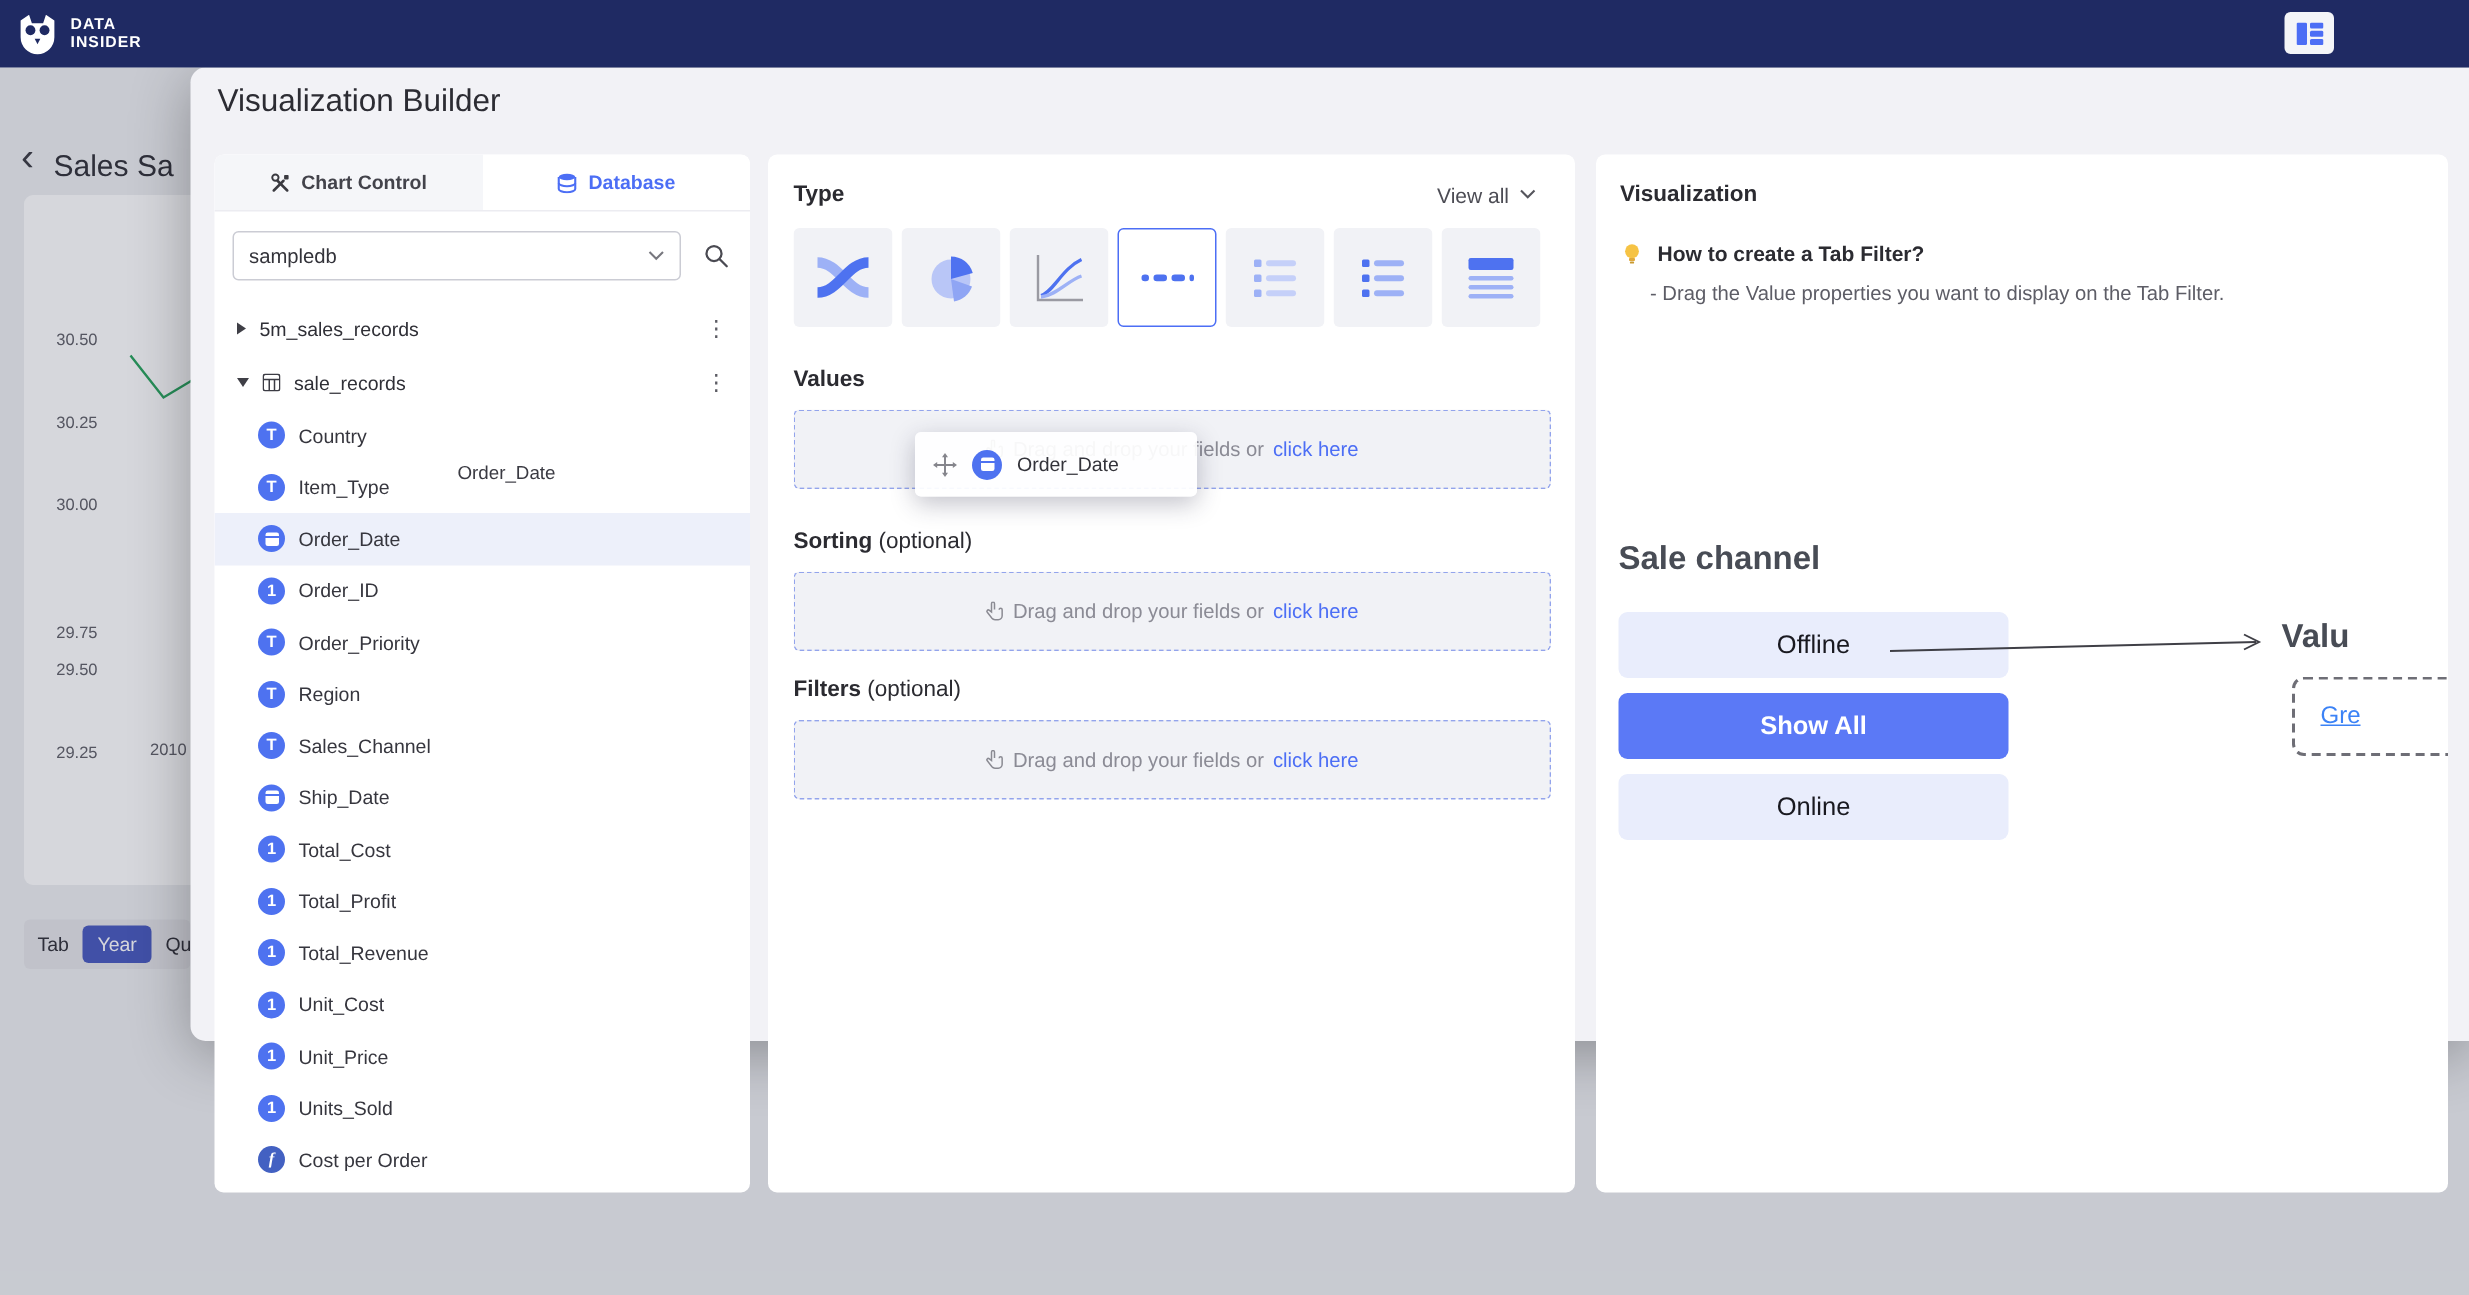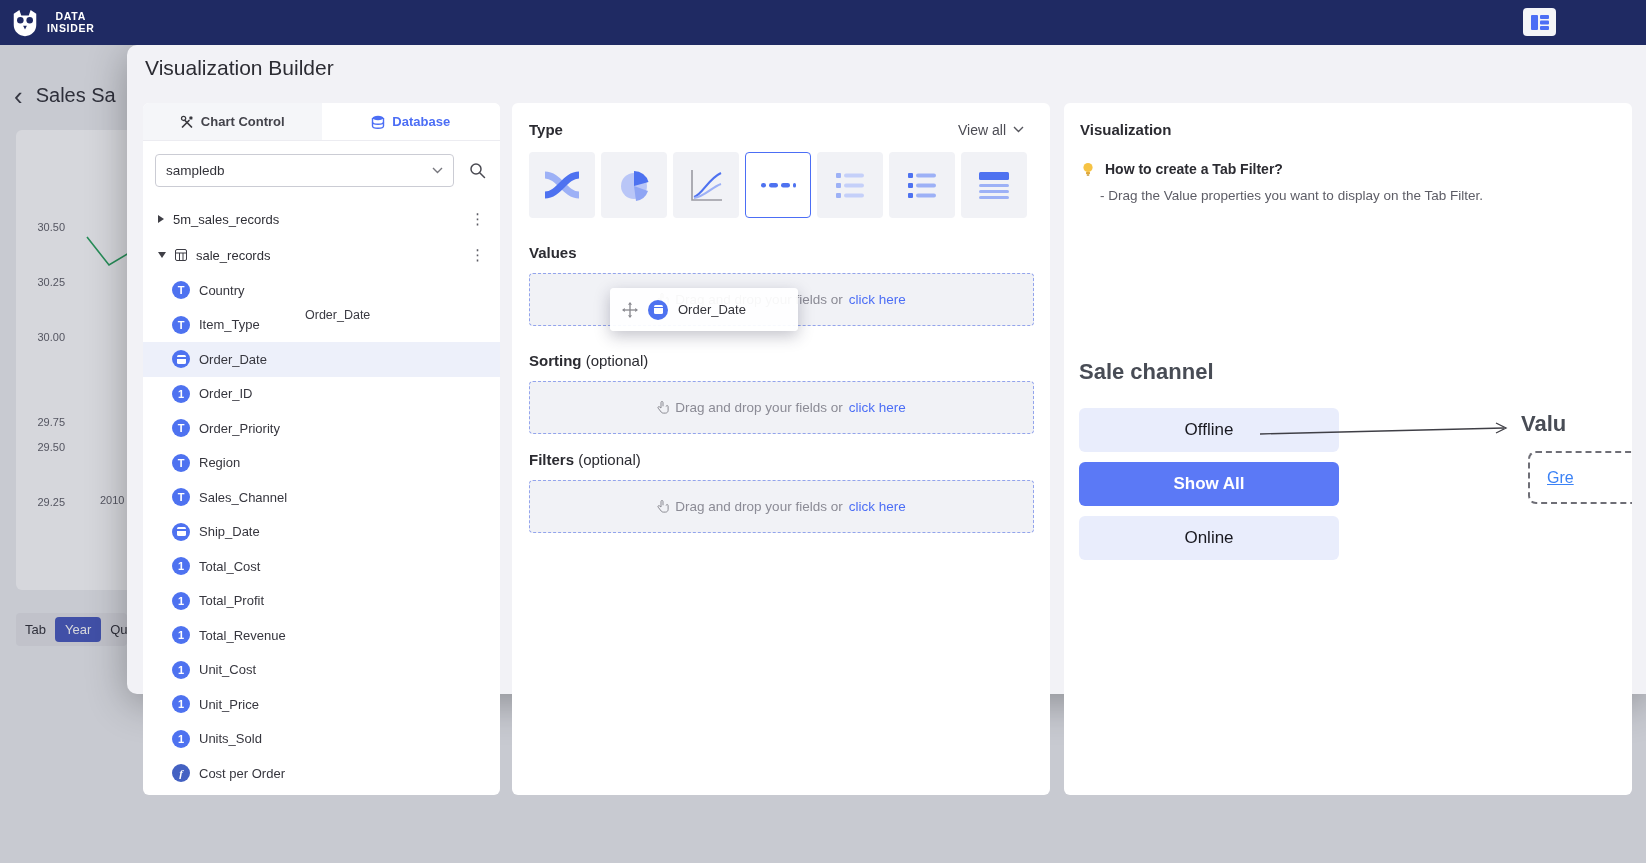--- a/index.html
+++ b/index.html
@@ -2,29 +2,29 @@
 <html><head>
 <meta charset="utf-8">
 <style>
   * { margin:0; padding:0; box-sizing:border-box; }
   html,body { width:1646px; height:863px; overflow:hidden; }
   body { position:relative; background:#eef0f2; font-family:"Liberation Sans",sans-serif; }
 
   
   .navbar { position:absolute; top:0; left:0; width:100%; height:45px; background:#1f2a63; z-index:15;
             display:flex; align-items:center; padding-left:10px; }
-  .brand { display:flex; align-items:center; gap:7px;text-align:center; }
+  .brand { display:flex; align-items:center; gap:7px; }
   .brand-text { color:#fff; font-weight:bold; font-size:10.5px; letter-spacing:.7px; line-height:11.5px; }
   .nav-right { position:absolute; right:90px; top:8px; width:33px; height:28px; background:#f4f5f8;
                border-radius:4px; display:flex; align-items:center; justify-content:center; cursor:pointer; }
 
   
   .page-title-row { position:absolute; left:14px; top:84px; display:flex; align-items:center; gap:13px; z-index:1; }
   .back-btn { font-size:26px; color:#3c3c44; line-height:20px; cursor:pointer; }
-  .page-title { font-size:20px; color:#33333a; font-weight:500; white-space:nowrap; }
+  .page-title { font-size:20px; color:#33333a; font-weight:500; white-space:nowrap;margin-top:16px; }
   .chart-card { position:absolute; left:16px; top:130px; width:120px; height:460px; background:#fff;
                 border-radius:6px; z-index:1; }
   .ytick { position:absolute; left:0; width:49px; text-align:right; font-size:11px; color:#62626a; }
   .xtick { position:absolute; left:84px; top:364px; font-size:11px; color:#62626a; }
   .spark { position:absolute; left:59px; top:95px; }
   .footer-tabs { position:absolute; left:16px; top:613px; height:33px; width:111px; background:#e6e6ea;
                  border-radius:4px; display:flex; align-items:center; gap:9px; padding-left:9px; z-index:1;
                  font-size:13px; color:#33333a; overflow:hidden; }
   .chip { background:#4a5bbf; color:#fff; border-radius:4px; padding:5px 10px; font-size:13px; flex:none; cursor:pointer; }
 

